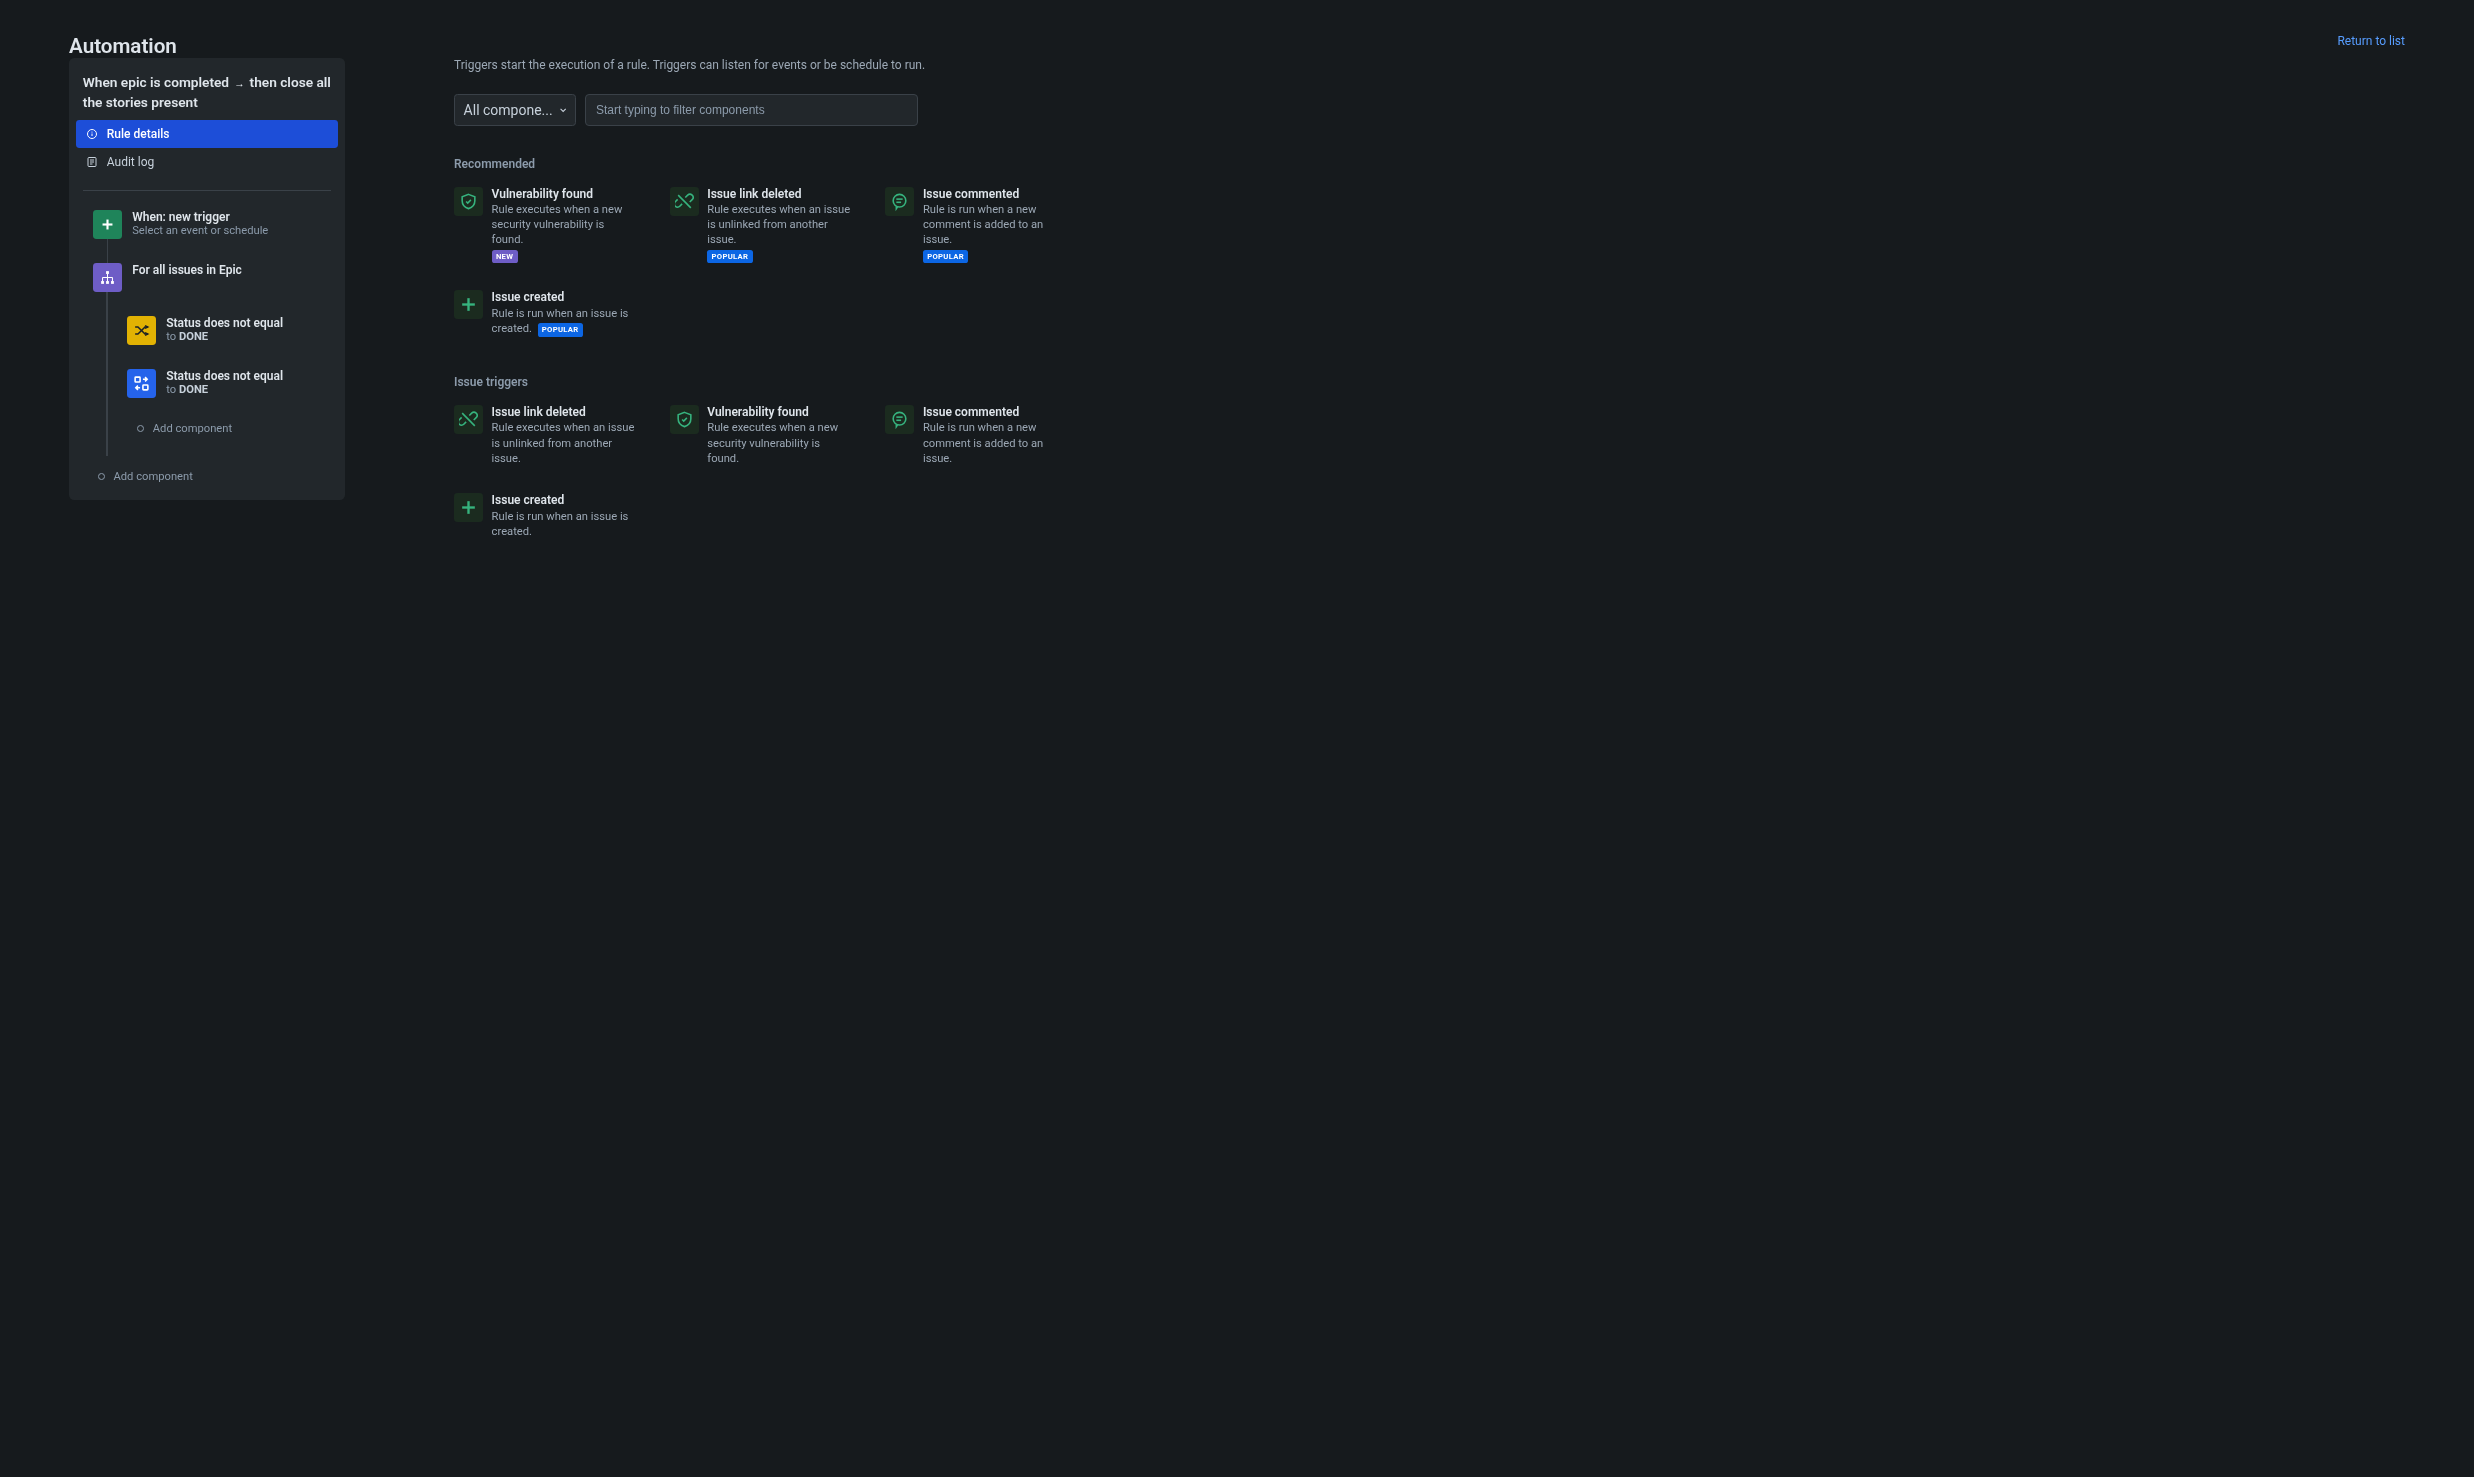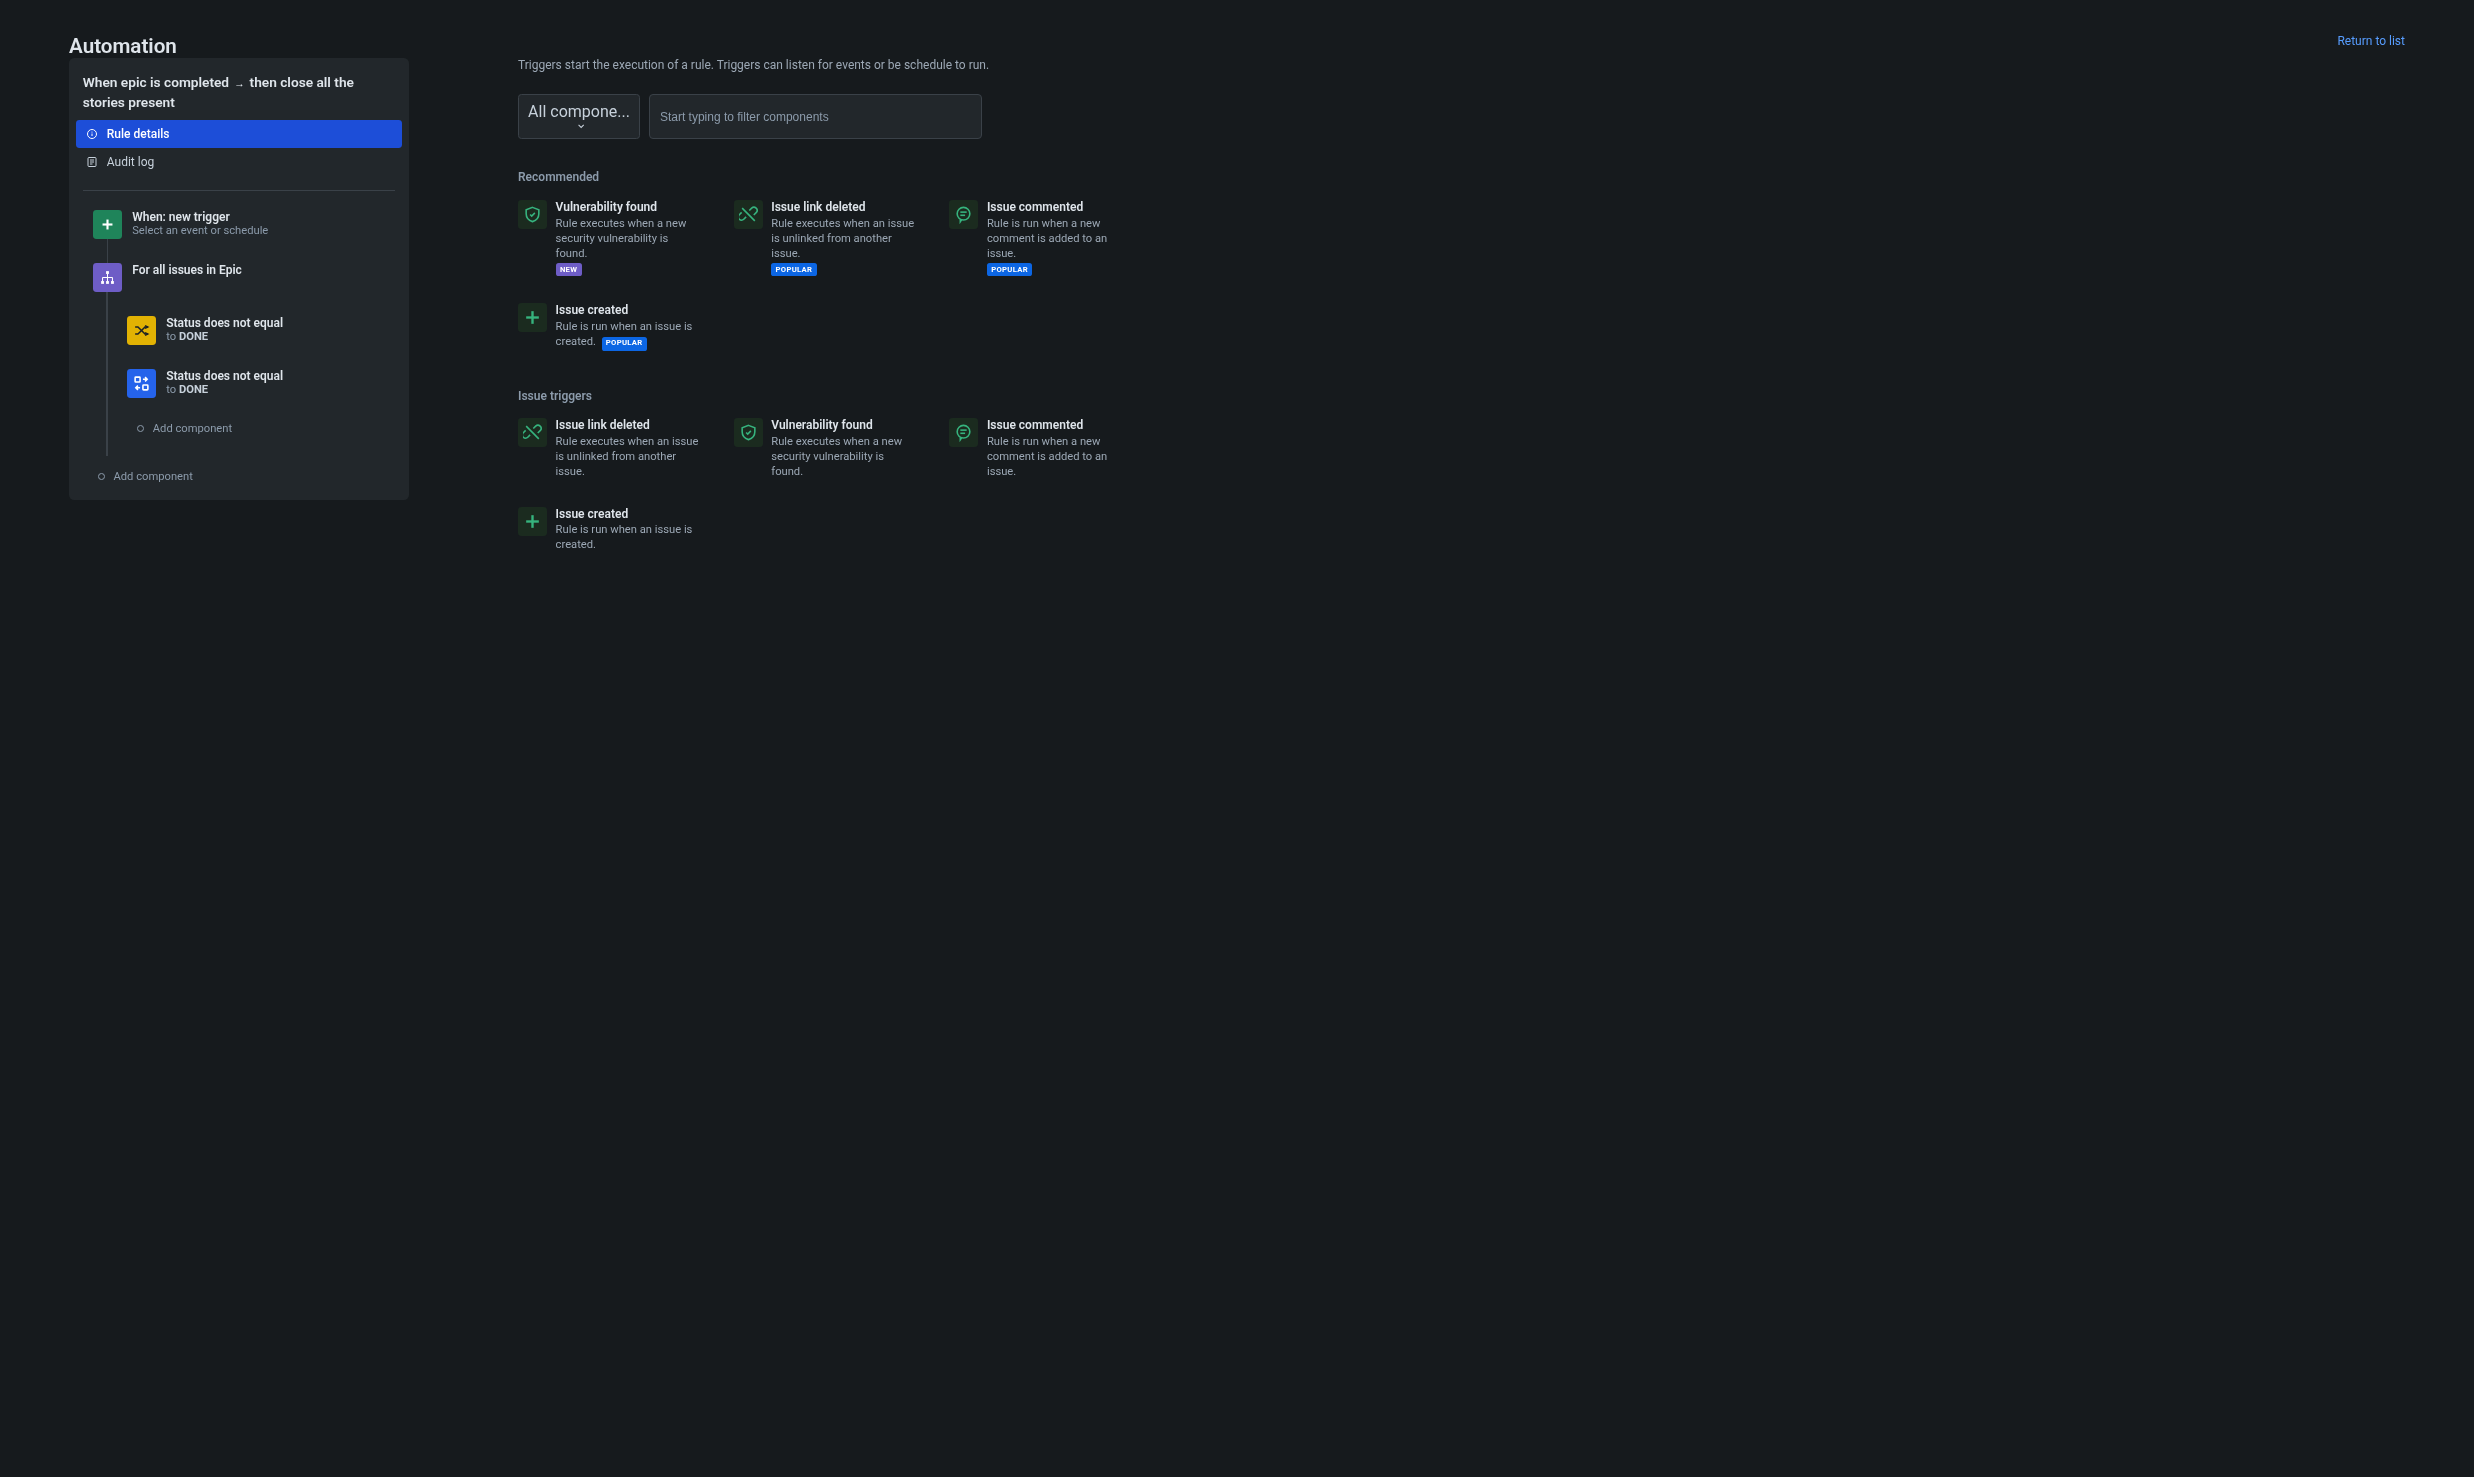--- a/index.html
+++ b/index.html
@@ -24,21 +24,21 @@
   font-size: 12px;
   cursor: pointer;
   text-decoration: none;
 }
 .content {
   display: flex;
   gap: 69px;
   align-items: flex-start;
 }
 .sidebar {
-  width: 340px;
+  width: 276px;
   background: #22272b;
   border-radius: 5.2px;
   padding: 13.7px 6.9px 17px 6.9px;
 }
 .rule-title {
   color: #dfe5eb;
   font-size: 13.7px;
   font-weight: 600;
   padding: 1.7px 6.9px 8.6px 6.9px;
   line-height: 1.4;
@@ -141,26 +141,25 @@
 }
 .dropdown {
   display: flex;
   align-items: center;
   justify-content: space-between;
   background: #22272b;
   border: 0.9px solid #3a4148;
   border-radius: 3.4px;
   padding: 6.9px 8.6px;
   color: #c7d1db;
-  font-size: 16px;
+  font-size: 14px;
   width: 122px;
   cursor: pointer;
   white-space: nowrap;
   overflow: hidden;
-  flex-direction: column;
 }
 .dropdown .chev { margin-left: 5.2px; flex-shrink: 0; }
 .search-input {
   flex: 1;
   background: #22272b;
   border: 0.9px solid #3a4148;
   border-radius: 4px;
   padding: 7.7px 10.3px;
   color: #c7d1db;
   font-size: 12px;

